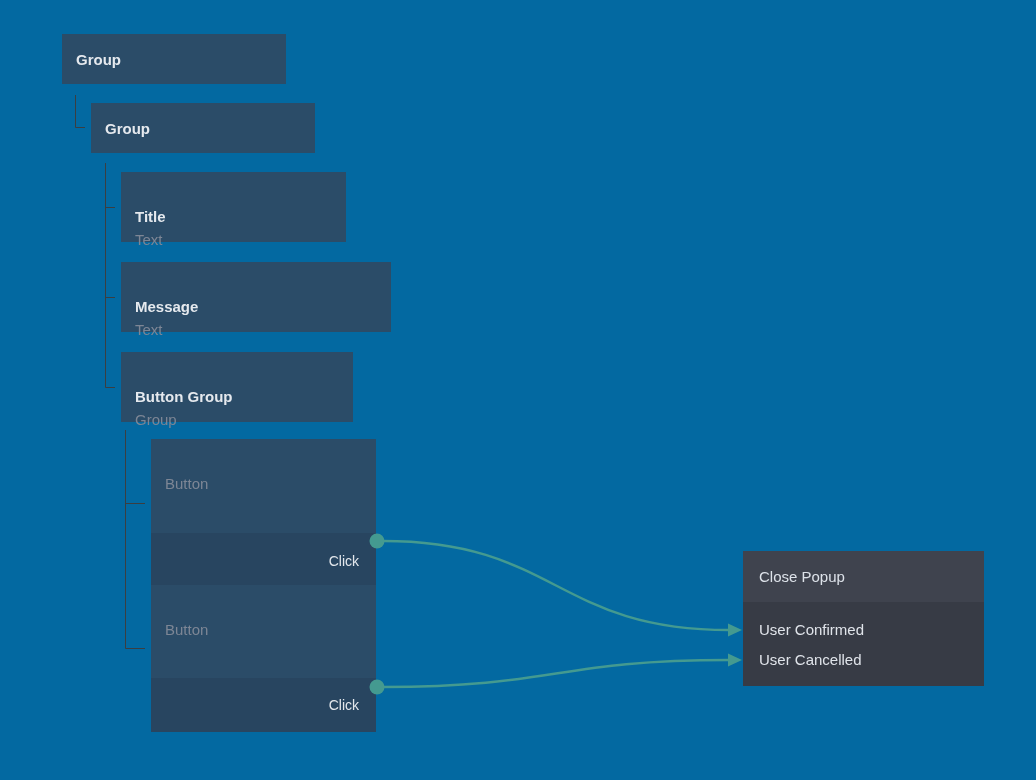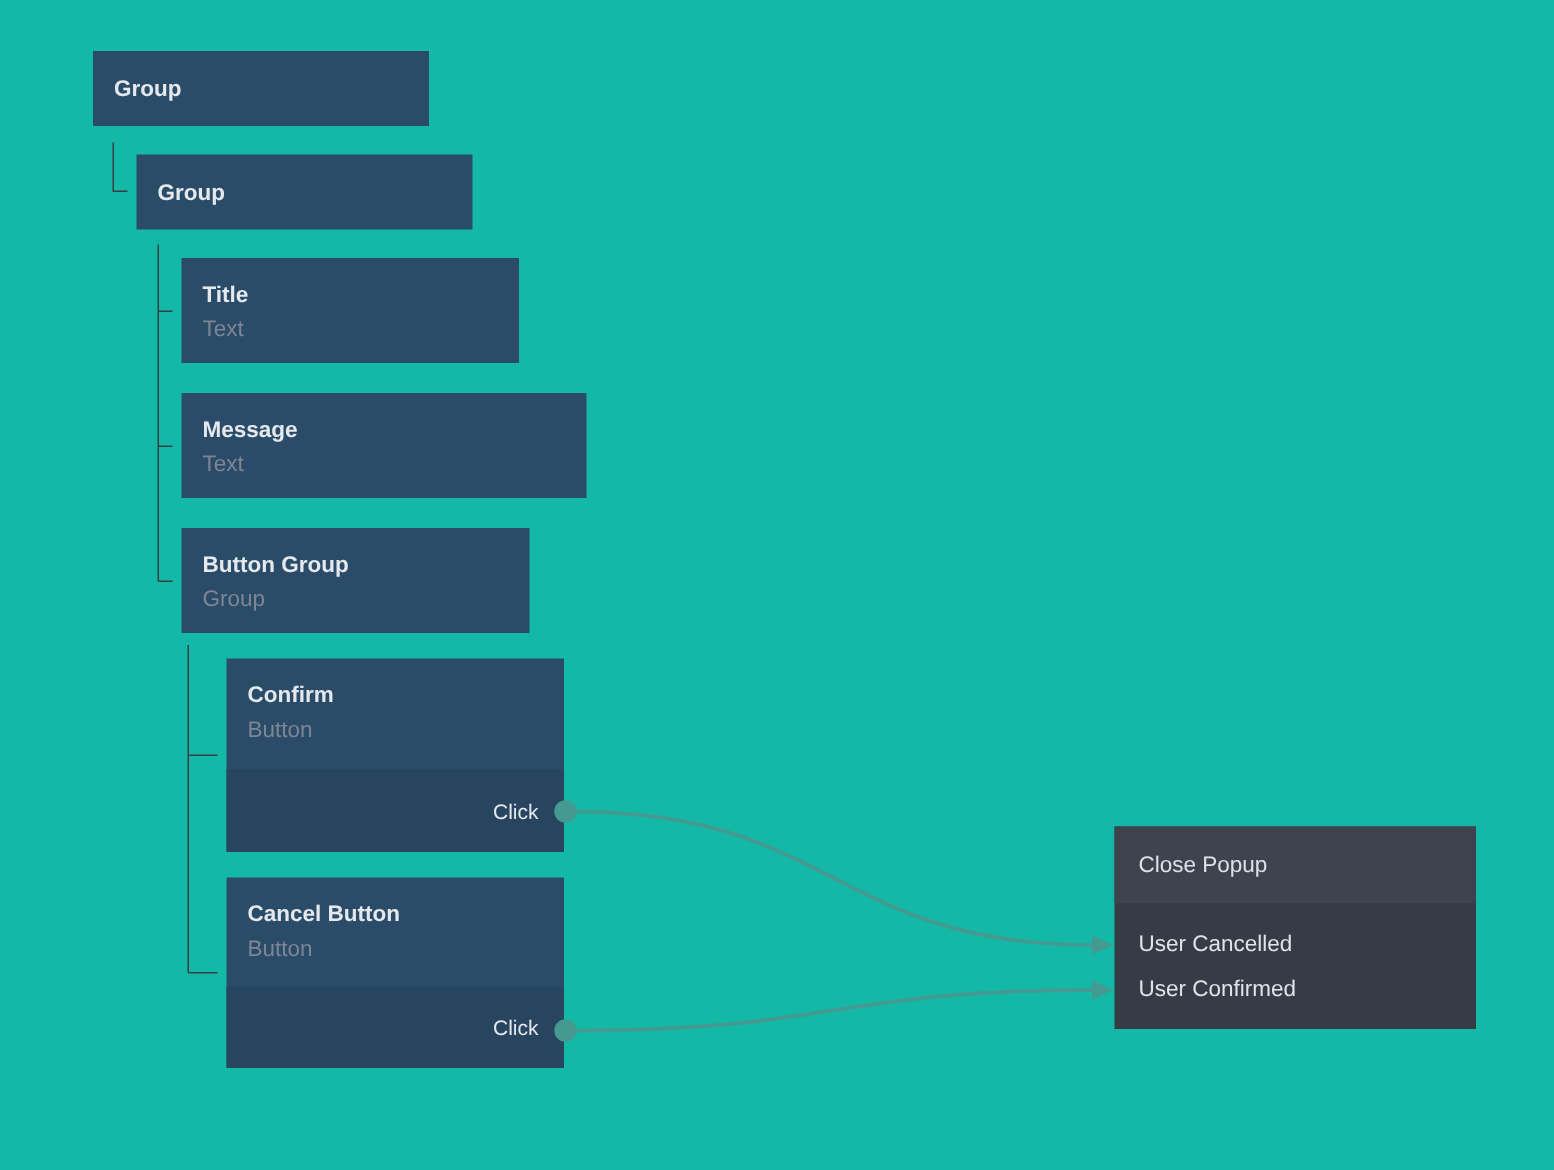--- a/index.html
+++ b/index.html
@@ -1,23 +1,23 @@
 <!DOCTYPE html>
 <html><head>
 <meta charset="utf-8">
 <style>
   html,body{margin:0;padding:0;background:#1d1e1f;}
   .canvas{
     position:relative;width:1036px;height:780px;overflow:hidden;
-    background:#14b8a6;
+    background:#0369a1;
     font-family:"Liberation Sans","DejaVu Sans",sans-serif;
   }
   .node{position:absolute;box-sizing:border-box;}
   .node.blue{background:#2b4c68;}
-  .node .head{box-sizing:border-box;padding:13px 14px 0 14px;}
+  .node .head{box-sizing:border-box;padding:13px 14px 0 14px;margin-top:20px;}
   .node .label{
     color:#e5e9ee;font-size:15px;font-weight:600;line-height:23px;
     white-space:nowrap;
   }
   .node .sub{
     color:#7d8695;font-size:15px;font-weight:400;line-height:23px;
     white-space:nowrap;
   }
   .node.oneline{display:flex;align-items:center;padding:0 14px;}
   .node.oneline .label{line-height:normal;}
@@ -71,43 +71,41 @@
 
     <div class="node blue" style="left:121px;top:352px;width:232px;height:70px">
       <div class="head">
         <div class="label">Button Group</div>
         <div class="sub">Group</div>
       </div>
     </div>
 
     <div class="node blue" style="left:151px;top:439px;width:225px;height:129px">
       <div class="head" style="height:74px">
-        <div class="label">Confirm</div>
         <div class="sub">Button</div>
       </div>
       <div class="portrow" style="height:55px">
         <span class="portlabel">Click</span>
       </div>
     </div>
 
     <div class="node blue" style="left:151px;top:585px;width:225px;height:127px">
       <div class="head" style="height:73px">
-        <div class="label">Cancel Button</div>
         <div class="sub">Button</div>
       </div>
       <div class="portrow" style="height:54px">
         <span class="portlabel">Click</span>
       </div>
     </div>
 
     <div class="node gray" style="left:743px;top:551px;width:241px;height:135px">
       <div class="ghead">Close Popup</div>
       <div class="gbody">
+        <div class="inrow">User Confirmed</div>
         <div class="inrow">User Cancelled</div>
-        <div class="inrow">User Confirmed</div>
       </div>
     </div>
 
   </div>
 
   <svg class="wires" width="1036" height="780" viewBox="0 0 1036 780">
 
     <path d="M 75.5 95 L 75.5 127.5 L 85 127.5" stroke="#3b3e41" stroke-width="1" fill="none"></path>
     <path d="M 105.5 163 L 105.5 387.5 M 105.5 207.5 L 115 207.5 M 105.5 297.5 L 115 297.5 M 105.5 387.5 L 115 387.5" stroke="#3b3e41" stroke-width="1" fill="none"></path>
     <path d="M 125.5 430 L 125.5 648.5 M 125.5 503.5 L 145 503.5 M 125.5 648.5 L 145 648.5" stroke="#3b3e41" stroke-width="1" fill="none"></path>

